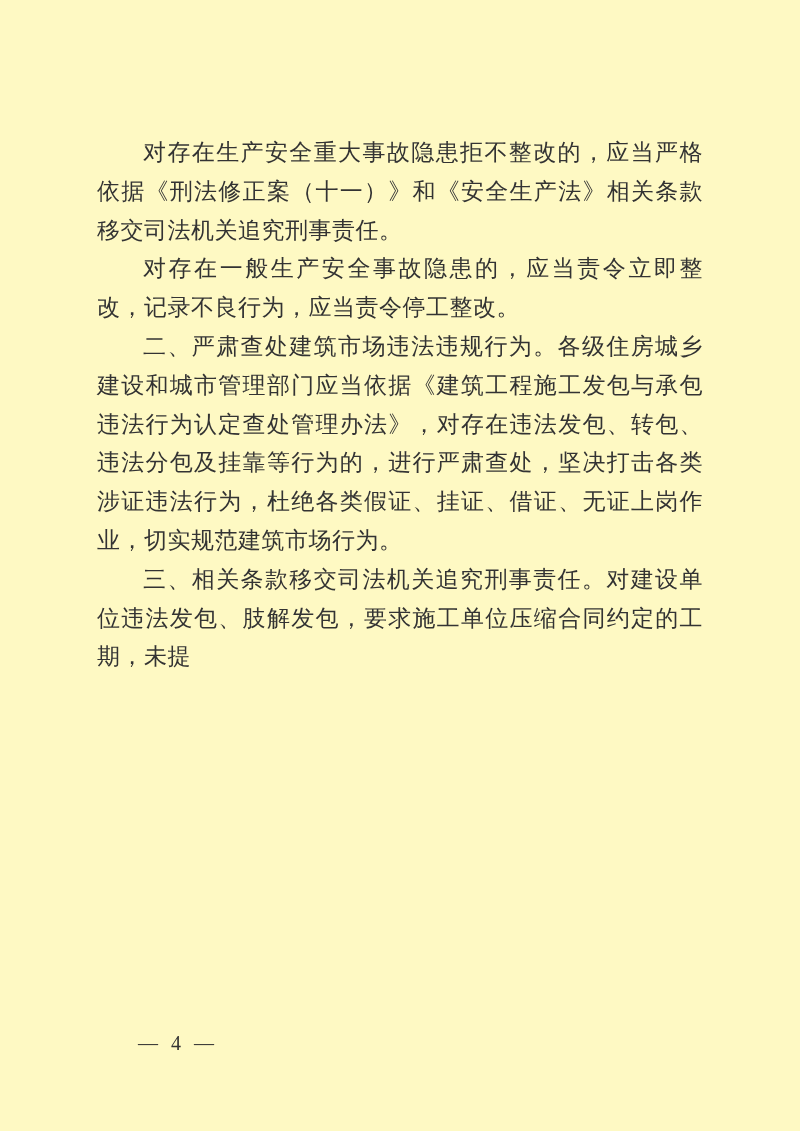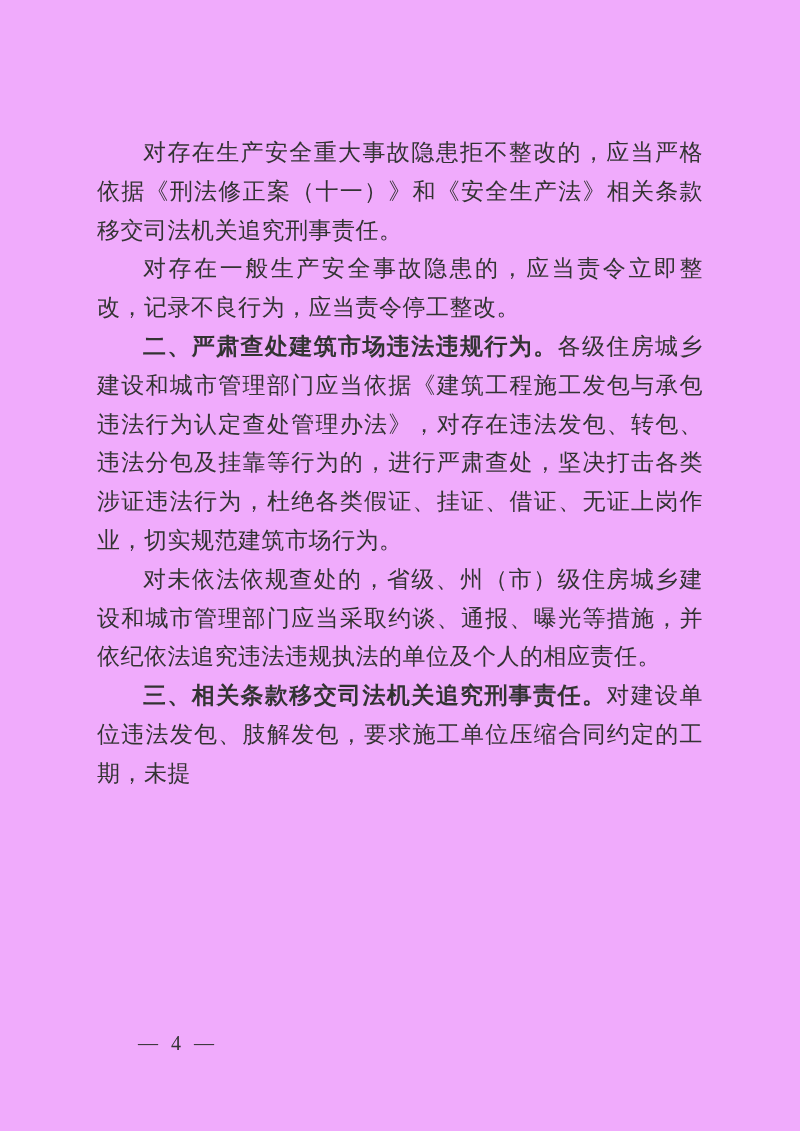--- a/index.html
+++ b/index.html
@@ -14,40 +14,40 @@
     overflow: hidden;
     font-family: "Liberation Serif", "DejaVu Serif", serif;
     color: #333333;
   }
   .page {
     position: absolute;
     left: 0;
     top: 0;
     width: 800px;
     height: 1131px;
-    background: #f0abfc;
+    background: #fef9c3;
   }
   .text-block {
     position: absolute;
     left: 97px;
     top: 134px;
     width: 606px;
     font-size: 23px;
     line-height: 38.8px;
     text-align: justify;
     text-justify: inter-character;
     letter-spacing: 0.5px;
   }
   .para {
     margin: 0;
     padding: 0;
     text-indent: 2em;
   }
   .lead {
-    font-weight: 700;
+    font-weight: 400;
   }
   .page-number {
     position: absolute;
     left: 138px;
     top: 1032px;
     font-size: 20px;
     letter-spacing: 4px;
     color: #333333;
   }
 </style>
@@ -59,21 +59,20 @@
   <div class="text-block">
 
     <p class="para"><span class="lead"></span><span>对存在生产安全重大事故隐患拒不整改的，应当严格依据《刑法修正案（十一）》和《安全生产法》相关条款移交司法机关追究刑事责任。</span></p>
 
     <p class="para"><span class="lead"></span><span>对存在一般生产安全事故隐患的，应当责令立即整改，记录不良行为，应当责令停工整改。</span></p>
 
     <p class="para"><span class="lead">二、严肃查处建筑市场违法违规行为。</span><span>各级住房城乡建设和城市管理部门应当依据《建筑工程施工发包与承包违法行为认定查处管理办法》，对存在违法发包、转包、违法分包及挂靠等行为的，进行严肃查处，坚决打击各类涉证违法行为，杜绝各类假证、挂证、借证、无证上岗作业，切实规范建筑市场行为。</span></p>
 
 
 
-    <p class="para"><span class="lead"></span><span>对未依法依规查处的，省级、州（市）级住房城乡建设和城市管理部门应当采取约谈、通报、曝光等措施，并依纪依法追究违法违规执法的单位及个人的相应责任。</span></p>
 
     <p class="para"><span class="lead">三、相关条款移交司法机关追究刑事责任。</span><span>对建设单位违法发包、肢解发包，要求施工单位压缩合同约定的工期，未提</span></p>
 
   </div>
 
   <div class="page-number">— 4 —</div>
 
 </div>
 
 </body></html>

